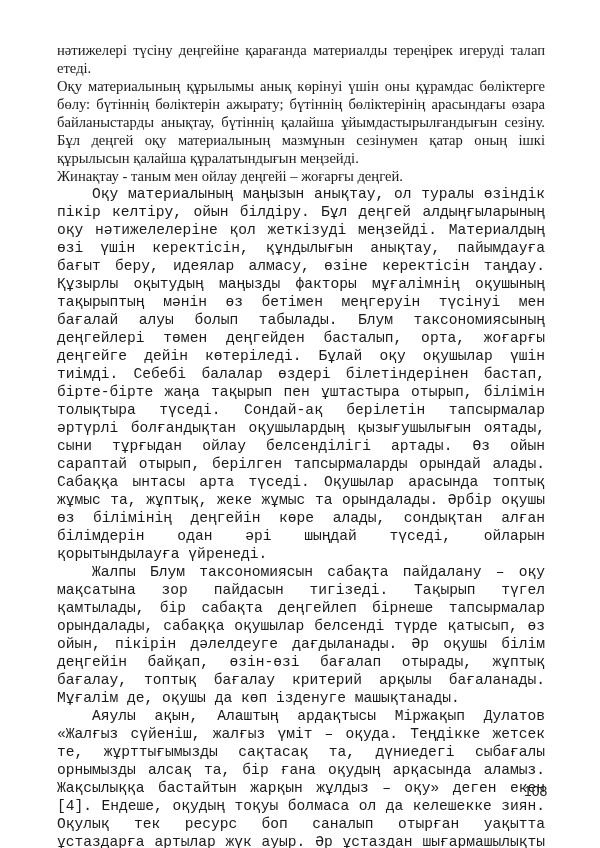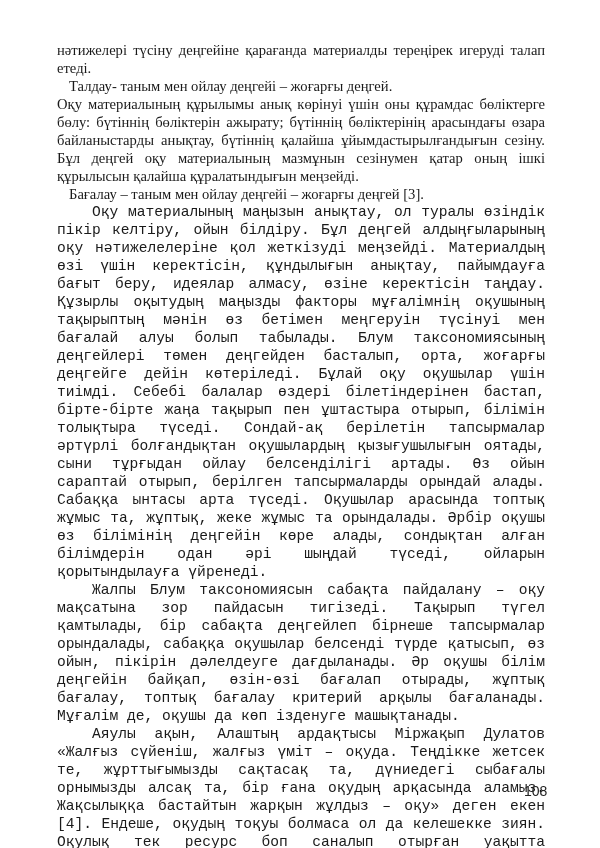--- a/index.html
+++ b/index.html
@@ -24,21 +24,20 @@
     font-family: "Liberation Sans", sans-serif;
     font-size: 14px;
     color: #222;
   }
 </style>
 </head>
 <body>
 
 <div class="page">
   <p class="p">нәтижелері түсіну деңгейіне қарағанда материалды тереңірек игеруді талап етеді.</p>
-  <p class="p indent-small">Талдау- таным мен ойлау деңгейі – жоғарғы деңгей.</p>
   <p class="p">Оқу материалының құрылымы анық көрінуі үшін оны құрамдас бөліктерге бөлу: бүтіннің бөліктерін ажырату; бүтіннің бөліктерінің арасындағы өзара байланыстарды анықтау, бүтіннің қалайша ұйымдастырылғандығын сезіну. Бұл деңгей оқу материалының мазмұнын сезінумен қатар оның ішкі құрылысын қалайша құралатындығын меңзейді.</p>
-  <p class="p indent-small">Бағалау – таным мен ойлау деңгейі – жоғарғы деңгей [3].</p>
+  <p class="p">Жинақтау - таным мен ойлау деңгейі – жоғарғы деңгей.</p>
   <p class="p indent-large">Оқу материалының маңызын анықтау, ол туралы өзіндік пікір келтіру, ойын білдіру. Бұл деңгей алдыңғыларының оқу нәтижелелеріне қол жеткізуді меңзейді. Материалдың өзі үшін керектісін, құндылығын анықтау, пайымдауға бағыт беру, идеялар алмасу, өзіне керектісін таңдау. Құзырлы оқытудың маңызды факторы мұғалімнің оқушының тақырыптың мәнін өз бетімен меңгеруін түсінуі мен бағалай алуы болып табылады. Блум таксономиясының деңгейлері төмен деңгейден басталып, орта, жоғарғы деңгейге дейін көтеріледі. Бұлай оқу оқушылар үшін тиімді. Себебі балалар өздері білетіндерінен бастап, бірте-бірте жаңа тақырып пен ұштастыра отырып, білімін толықтыра түседі. Сондай-ақ берілетін тапсырмалар әртүрлі болғандықтан оқушылардың қызығушылығын оятады, сыни тұрғыдан ойлау белсенділігі артады. Өз ойын сараптай отырып, берілген тапсырмаларды орындай алады. Сабаққа ынтасы арта түседі. Оқушылар арасында топтық жұмыс та, жұптық, жеке жұмыс та орындалады. Әрбір оқушы өз білімінің деңгейін көре алады, сондықтан алған білімдерін одан әрі шыңдай түседі, ойларын қорытындылауға үйренеді.</p>
   <p class="p indent-large">Жалпы Блум таксономиясын сабақта пайдалану – оқу мақсатына зор пайдасын тигізеді. Тақырып түгел қамтылады, бір сабақта деңгейлеп бірнеше тапсырмалар орындалады, сабаққа оқушылар белсенді түрде қатысып, өз ойын, пікірін дәлелдеуге дағдыланады. Әр оқушы білім деңгейін байқап, өзін-өзі бағалап отырады, жұптық бағалау, топтық бағалау критерий арқылы бағаланады. Мұғалім де, оқушы да көп ізденуге машықтанады.</p>
   <p class="p indent-large">Аяулы ақын, Алаштың ардақтысы Міржақып Дулатов «Жалғыз сүйеніш, жалғыз үміт – оқуда. Теңдікке жетсек те, жұрттығымызды сақтасақ та, дүниедегі сыбағалы орнымызды алсақ та, бір ғана оқудың арқасында аламыз. Жақсылыққа бастайтын жарқын жұлдыз – оқу» деген екен [4]. Ендеше, оқудың тоқуы болмаса ол да келешекке зиян. Оқулық тек ресурс боп саналып отырған уақытта ұстаздарға артылар жүк ауыр. Әр ұстаздан шығармашылықты талап ететін қазіргі шәкірттің сұрар сыбағасы да қомақты. Соны көңіл тоярлықтай бере аламыз ба, ол келер күннің еншісінде...</p>
 </div>
 
 <div class="page-number">108</div>
 
 </body></html>

